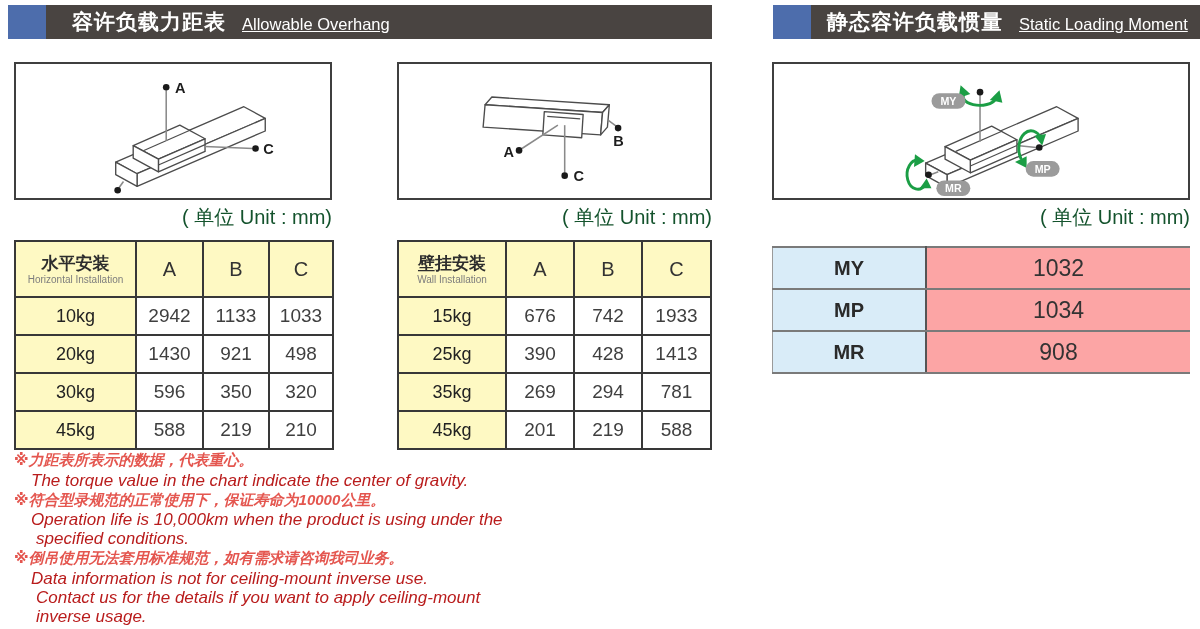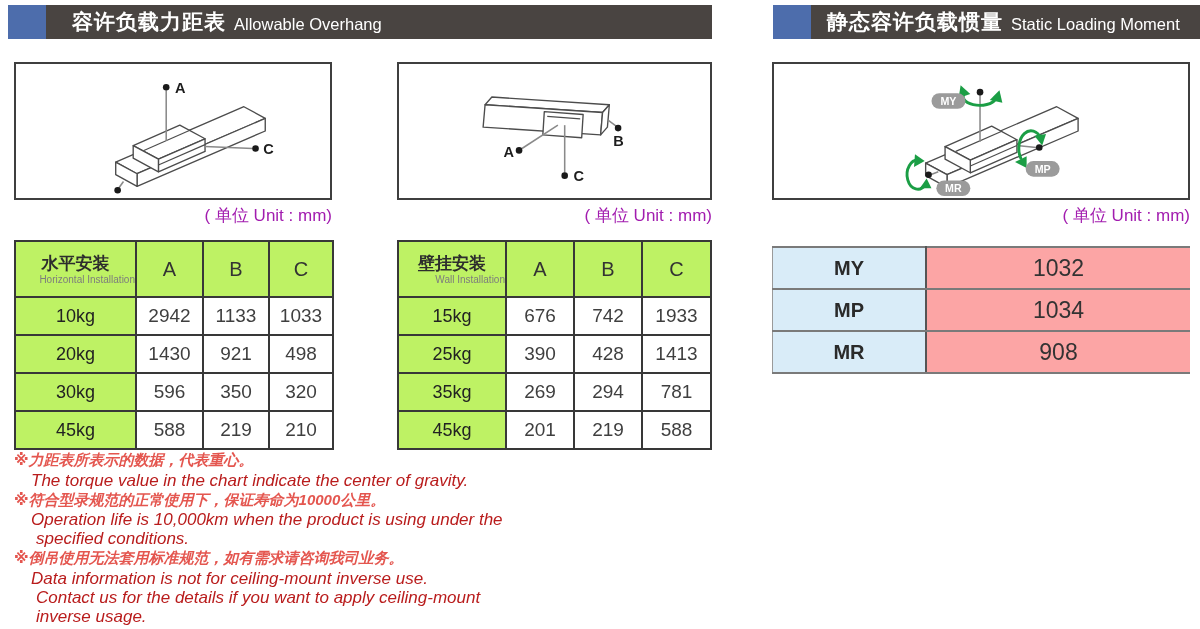--- a/index.html
+++ b/index.html
@@ -6,44 +6,44 @@
   body { font-family:"Liberation Sans","DejaVu Sans",sans-serif; }
   #page { position:relative; width:1200px; height:629px; background:#fff; overflow:hidden; }
 
   
   .hbar { position:absolute; top:5px; height:34px; background:#494441; display:flex; align-items:center; }
   .hbar-left { left:8px; width:704px; }
   .hbar-right { left:773px; width:427px; }
   .hsq { width:38px; height:34px; background:#4d6dac; flex:none; }
   .hzh { color:#ffffff; font-weight:bold; font-size:21px; letter-spacing:1px; margin-left:26px; white-space:nowrap; }
   .hbar-right .hzh { margin-left:16px; }
-  .hen { color:#ffffff; font-size:16.5px; margin-left:8px; padding-top:4px; white-space:nowrap; }
+  .hen { color:#ffffff; font-size:16.5px; margin-left:16px; padding-top:4px; white-space:nowrap;text-decoration:underline; }
 
   
   .dbox { position:absolute; top:62px; height:138px; border:2px solid #3f3f3f; background:#fff; box-sizing:border-box; }
   .dbox-1 { left:14px; width:318px; }
   .dbox-2 { left:397px; width:315px; }
   .dbox-3 { left:772px; width:418px; }
   .dbox svg { display:block; width:100%; height:100%; }
 
-  .unit { position:absolute; top:204px; font-size:17px; color:#a21caf; text-align:right; white-space:nowrap; }
+  .unit { position:absolute; top:204px; font-size:20px; color:#14532d; text-align:right; white-space:nowrap; }
   .unit-1 { left:14px; width:318px; }
   .unit-2 { left:397px; width:315px; }
   .unit-3 { left:772px; width:418px; }
 
   
   .tbl { position:absolute; top:240px; border-collapse:collapse; table-layout:fixed; }
   .tbl-1 { left:14px; width:318px; }
   .tbl-2 { left:397px; width:315px; }
   .tbl th, .tbl td { border:2px solid #383838; text-align:center; vertical-align:middle; padding:0; }
   .tbl tr.hrow { height:56px; }
   .tbl tr.drow { height:38px; }
-  .cell-blue { background:#bef264; }
+  .cell-blue { background:#fef9c3; }
   .zh-head { font-size:17px; font-weight:bold; color:#2d2d2d; line-height:20px; }
-  .en-head { font-size:10px; font-weight:normal; color:#7d7d7d; line-height:11px;text-align:right; }
+  .en-head { font-size:10px; font-weight:normal; color:#7d7d7d; line-height:11px; }
   .colhead { font-size:20px; font-weight:normal; color:#333; }
   .loadcell { font-size:18px; color:#222; }
   .numcell { font-size:19px; color:#3f3f3f; background:#fff;border-radius:10px; }
 
   
   .mtbl { position:absolute; left:772px; top:246px; width:418px; border-collapse:collapse; table-layout:fixed; }
   .mtbl tr { height:42px; }
   .mtbl td { border-top:2px solid #7a7a7a; border-bottom:2px solid #7a7a7a; text-align:center; vertical-align:middle; }
   .mlabel { width:150px; background:#d9ecf8; font-weight:bold; font-size:20px; color:#2a2a2a;
             border-left:1px solid #9a9a9a; border-right:2px solid #555; }

